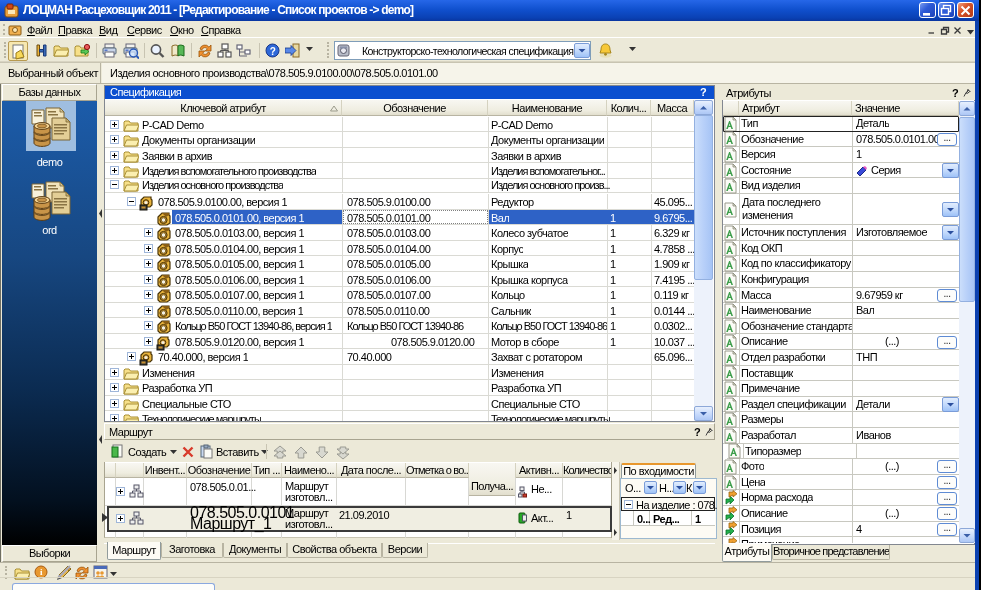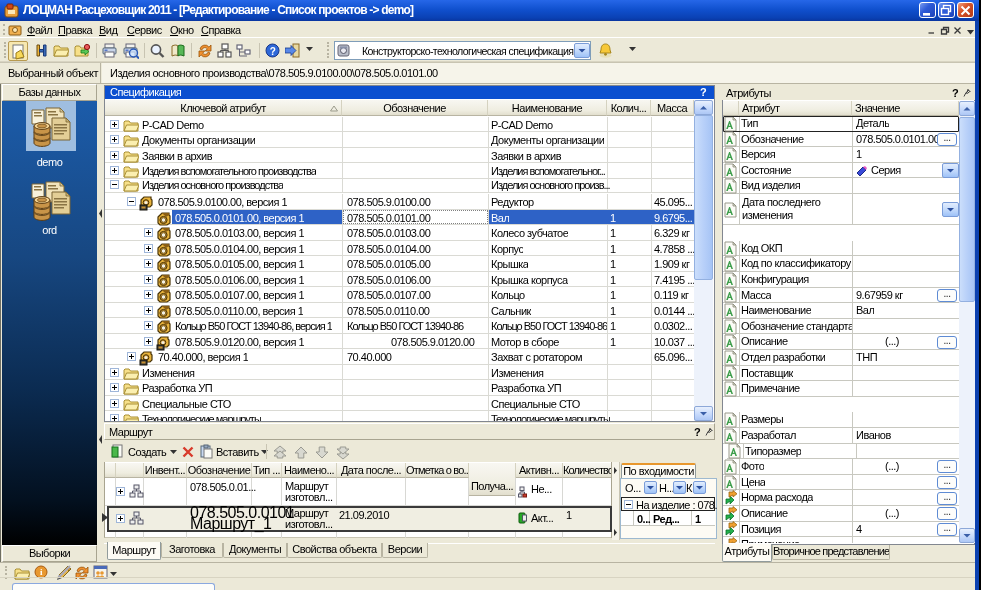--- a/index.html
+++ b/index.html
@@ -1104,20 +1104,39 @@
           <path d="M7 5 L10 13 L8.4 13 L7.7 11 L5.5 11 L4.8 13 L3.2 13 L6.1 5 Z M6.55 7.6 L5.95 9.7 L7.25 9.7 Z" fill="#3E9E4C"></path>
         </svg>
       </div>
 <div class="txt" style="left:19px;top:2px;white-space:normal;width:105px;line-height:13px">Дата последнего изменения</div>
 <div class="ab" style="left:219px;top:8.1px;width:17px;height:15px;background:linear-gradient(#E2EDFE,#C0D8FB 55%,#9EC2F7);border:1px solid #7A9CD8;border-radius:2px">
         <svg style="" width="15" height="13" viewBox="0 0 15 13">
           <path d="M4.0 5.0 L7.5 8.5 L11.0 5.0 Z" fill="#2B4F9E"></path>
         </svg>
       </div>
 </div>
+<div class="ab" style="left:0;top:109.2px;width:236px;height:15.6px">
+<div class="ab" style="left:0;top:14.6px;width:236px;height:1px;background:#C8C8C0"></div>
+<div class="ab" style="left:16px;top:0;width:1px;height:15.6px;background:#C8C8C0"></div>
+<div class="ab" style="left:129px;top:0;width:1px;height:15.6px;background:#C8C8C0"></div>
+<div class="ab" style="left:0px;top:-0.2px">
+        <svg style="" width="15" height="16" viewBox="0 0 15 16">
+          <path d="M2 1 L10 1 L13 4 L13 15 L2 15 Z" fill="#FBFBF6" stroke="#9A9A8C" stroke-width="1"></path>
+          <path d="M10 1 L10 4 L13 4 Z" fill="#D8D8C8" stroke="#8A8A7A" stroke-width=".8"></path>
+          <path d="M7 5 L10 13 L8.4 13 L7.7 11 L5.5 11 L4.8 13 L3.2 13 L6.1 5 Z M6.55 7.6 L5.95 9.7 L7.25 9.7 Z" fill="#3E9E4C"></path>
+        </svg>
+      </div>
+<div class="txt" style="left:18px;top:1px;max-width:111px;overflow:hidden">Источник поступления</div>
+<div class="txt" style="left:133px;top:1px;max-width:90px;overflow:hidden">Изготовляемое</div>
+<div class="ab" style="left:219px;top:0.2999999999999998px;width:17px;height:15px;background:linear-gradient(#E2EDFE,#C0D8FB 55%,#9EC2F7);border:1px solid #7A9CD8;border-radius:2px">
+        <svg style="" width="15" height="13" viewBox="0 0 15 13">
+          <path d="M4.0 5.0 L7.5 8.5 L11.0 5.0 Z" fill="#2B4F9E"></path>
+        </svg>
+      </div>
+</div>
 <div class="ab" style="left:0;top:124.8px;width:236px;height:15.6px">
 <div class="ab" style="left:0;top:14.6px;width:236px;height:1px;background:#C8C8C0"></div>
 <div class="ab" style="left:16px;top:0;width:1px;height:15.6px;background:#C8C8C0"></div>
 <div class="ab" style="left:129px;top:0;width:1px;height:15.6px;background:#C8C8C0"></div>
 <div class="ab" style="left:0px;top:-0.2px">
         <svg style="" width="15" height="16" viewBox="0 0 15 16">
           <path d="M2 1 L10 1 L13 4 L13 15 L2 15 Z" fill="#FBFBF6" stroke="#9A9A8C" stroke-width="1"></path>
           <path d="M10 1 L10 4 L13 4 Z" fill="#D8D8C8" stroke="#8A8A7A" stroke-width=".8"></path>
           <path d="M7 5 L10 13 L8.4 13 L7.7 11 L5.5 11 L4.8 13 L3.2 13 L6.1 5 Z M6.55 7.6 L5.95 9.7 L7.25 9.7 Z" fill="#3E9E4C"></path>
         </svg>
@@ -1239,20 +1258,39 @@
 <div class="ab" style="left:16px;top:0;width:1px;height:15.6px;background:#C8C8C0"></div>
 <div class="ab" style="left:129px;top:0;width:1px;height:15.6px;background:#C8C8C0"></div>
 <div class="ab" style="left:0px;top:-0.2px">
         <svg style="" width="15" height="16" viewBox="0 0 15 16">
           <path d="M2 1 L10 1 L13 4 L13 15 L2 15 Z" fill="#FBFBF6" stroke="#9A9A8C" stroke-width="1"></path>
           <path d="M10 1 L10 4 L13 4 Z" fill="#D8D8C8" stroke="#8A8A7A" stroke-width=".8"></path>
           <path d="M7 5 L10 13 L8.4 13 L7.7 11 L5.5 11 L4.8 13 L3.2 13 L6.1 5 Z M6.55 7.6 L5.95 9.7 L7.25 9.7 Z" fill="#3E9E4C"></path>
         </svg>
       </div>
 <div class="txt" style="left:18px;top:1px;max-width:111px;overflow:hidden">Примечание</div>
+</div>
+<div class="ab" style="left:0;top:280.8px;width:236px;height:15.6px">
+<div class="ab" style="left:0;top:14.6px;width:236px;height:1px;background:#C8C8C0"></div>
+<div class="ab" style="left:16px;top:0;width:1px;height:15.6px;background:#C8C8C0"></div>
+<div class="ab" style="left:129px;top:0;width:1px;height:15.6px;background:#C8C8C0"></div>
+<div class="ab" style="left:0px;top:-0.2px">
+        <svg style="" width="15" height="16" viewBox="0 0 15 16">
+          <path d="M2 1 L10 1 L13 4 L13 15 L2 15 Z" fill="#FBFBF6" stroke="#9A9A8C" stroke-width="1"></path>
+          <path d="M10 1 L10 4 L13 4 Z" fill="#D8D8C8" stroke="#8A8A7A" stroke-width=".8"></path>
+          <path d="M7 5 L10 13 L8.4 13 L7.7 11 L5.5 11 L4.8 13 L3.2 13 L6.1 5 Z M6.55 7.6 L5.95 9.7 L7.25 9.7 Z" fill="#3E9E4C"></path>
+        </svg>
+      </div>
+<div class="txt" style="left:18px;top:1px;max-width:111px;overflow:hidden">Раздел спецификации</div>
+<div class="txt" style="left:133px;top:1px;max-width:90px;overflow:hidden">Детали</div>
+<div class="ab" style="left:219px;top:0.2999999999999998px;width:17px;height:15px;background:linear-gradient(#E2EDFE,#C0D8FB 55%,#9EC2F7);border:1px solid #7A9CD8;border-radius:2px">
+        <svg style="" width="15" height="13" viewBox="0 0 15 13">
+          <path d="M4.0 5.0 L7.5 8.5 L11.0 5.0 Z" fill="#2B4F9E"></path>
+        </svg>
+      </div>
 </div>
 <div class="ab" style="left:0;top:296.4px;width:236px;height:15.6px">
 <div class="ab" style="left:0;top:14.6px;width:236px;height:1px;background:#C8C8C0"></div>
 <div class="ab" style="left:16px;top:0;width:1px;height:15.6px;background:#C8C8C0"></div>
 <div class="ab" style="left:129px;top:0;width:1px;height:15.6px;background:#C8C8C0"></div>
 <div class="ab" style="left:0px;top:-0.2px">
         <svg style="" width="15" height="16" viewBox="0 0 15 16">
           <path d="M2 1 L10 1 L13 4 L13 15 L2 15 Z" fill="#FBFBF6" stroke="#9A9A8C" stroke-width="1"></path>
           <path d="M10 1 L10 4 L13 4 Z" fill="#D8D8C8" stroke="#8A8A7A" stroke-width=".8"></path>
           <path d="M7 5 L10 13 L8.4 13 L7.7 11 L5.5 11 L4.8 13 L3.2 13 L6.1 5 Z M6.55 7.6 L5.95 9.7 L7.25 9.7 Z" fill="#3E9E4C"></path>

